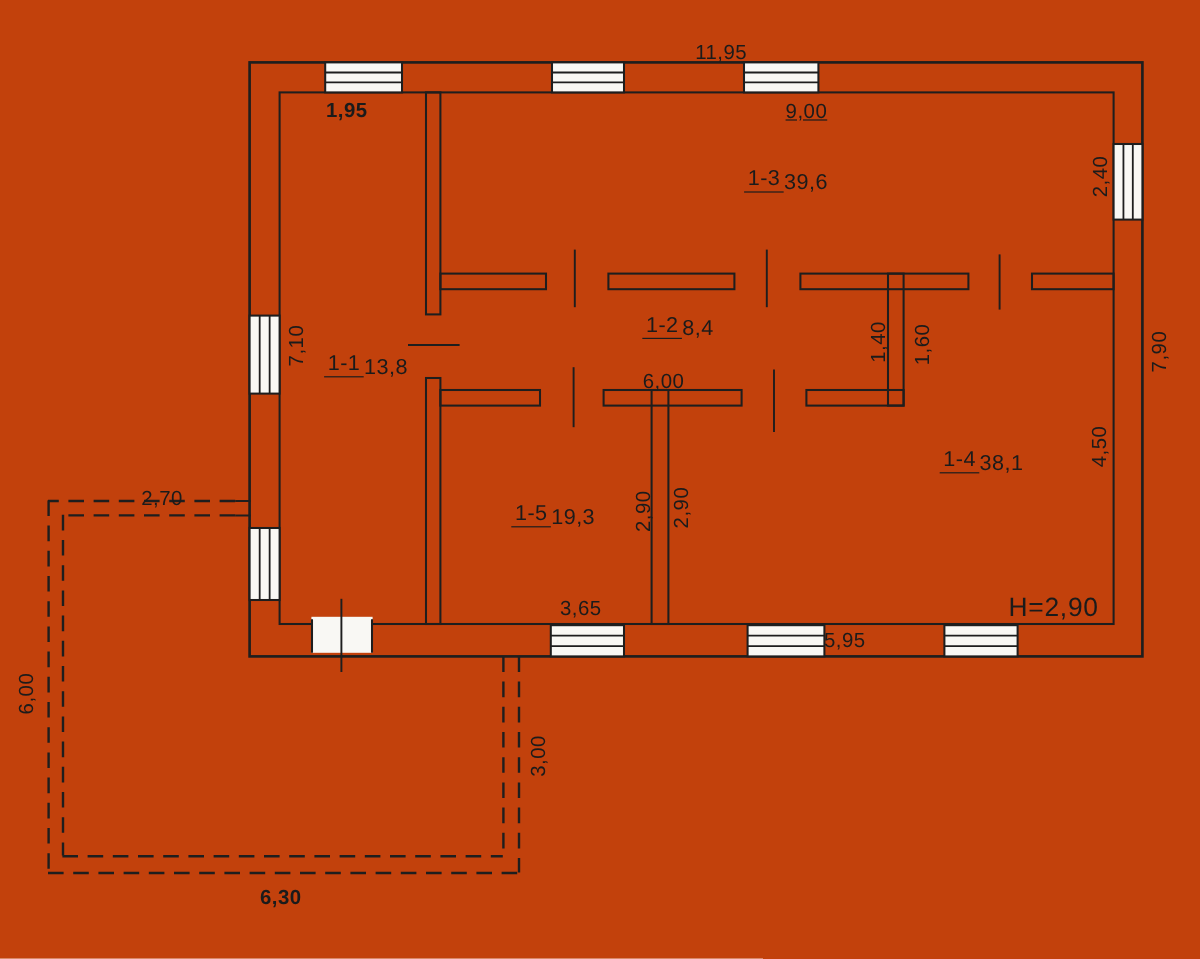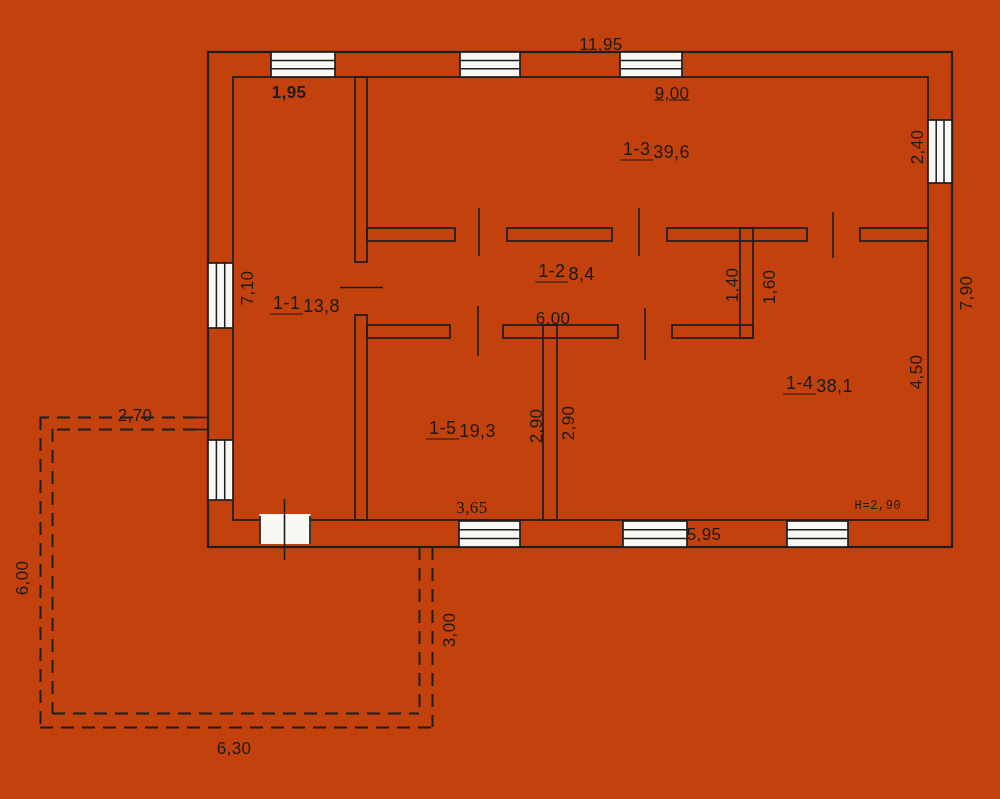--- a/index.html
+++ b/index.html
@@ -14,21 +14,21 @@
   .plan svg{position:absolute;left:0;top:0;}
   .lbl{
     position:absolute;
     font-size:17px;
     letter-spacing:0.4px;
     white-space:nowrap;
     transform:translate(-50%,-50%);
     line-height:1;
   }
   .lbl.rot{transform:translate(-50%,-50%) rotate(-90deg);}
-  .lbl.big{font-size:12px;letter-spacing:0.6px;font-family:Liberation Mono, monospace;}
+  .lbl.big{font-size:22px;letter-spacing:0.6px;}
   .room-label{
     position:absolute;
     transform:translate(-50%,-50%);
     display:flex;flex-direction:row;align-items:center;
     font-size:18px;letter-spacing:0.4px;line-height:1;
   }
   .room-id{border-bottom:1.6px solid #1d1d1d;padding:0 3px 2px;}
   .room-area{padding-top:2px;}
 </style>
 </head>
@@ -129,27 +129,27 @@
   <div class="lbl" style="left:672px;top:93px;text-decoration:underline;">9,00</div>
   <div class="lbl rot" style="left:917px;top:147px;">2,40</div>
   <div class="lbl rot" style="left:966px;top:293px;">7,90</div>
   <div class="lbl rot" style="left:247px;top:288px;">7,10</div>
   <div class="lbl rot" style="left:732px;top:285px;">1,40</div>
   <div class="lbl rot" style="left:769px;top:287px;">1,60</div>
   <div class="lbl" style="left:553px;top:318px;">6,00</div>
   <div class="lbl rot" style="left:536px;top:426px;">2,90</div>
   <div class="lbl rot" style="left:568px;top:423px;">2,90</div>
   <div class="lbl rot" style="left:916px;top:372px;">4,50</div>
-  <div class="lbl" style="left:472px;top:507px;font-family:Liberation Serif, serif;">3,65</div>
+  <div class="lbl" style="left:484px;top:507px;">3,65</div>
   <div class="lbl" style="left:704px;top:506px;margin-top:28px;">5,95</div>
   <div class="lbl big" style="left:878px;top:506px;">H=2,90</div>
   <div class="lbl" style="left:135px;top:403px;margin-top:12px;">2,70</div>
   <div class="lbl rot" style="left:22px;top:578px;">6,00</div>
   <div class="lbl rot" style="left:449px;top:630px;">3,00</div>
-  <div class="lbl" style="left:234px;top:748px;">6,30</div>
+  <div class="lbl" style="left:234px;top:748px;font-weight:bold;">6,30</div>
 
   <div class="room-label" style="left:305px;top:304px;">
     <span class="room-id">1-1</span>
     <span class="room-area">13,8</span>
   </div>
   <div class="room-label" style="left:565px;top:272px;">
     <span class="room-id">1-2</span>
     <span class="room-area">8,4</span>
   </div>
   <div class="room-label" style="left:655px;top:150px;">

